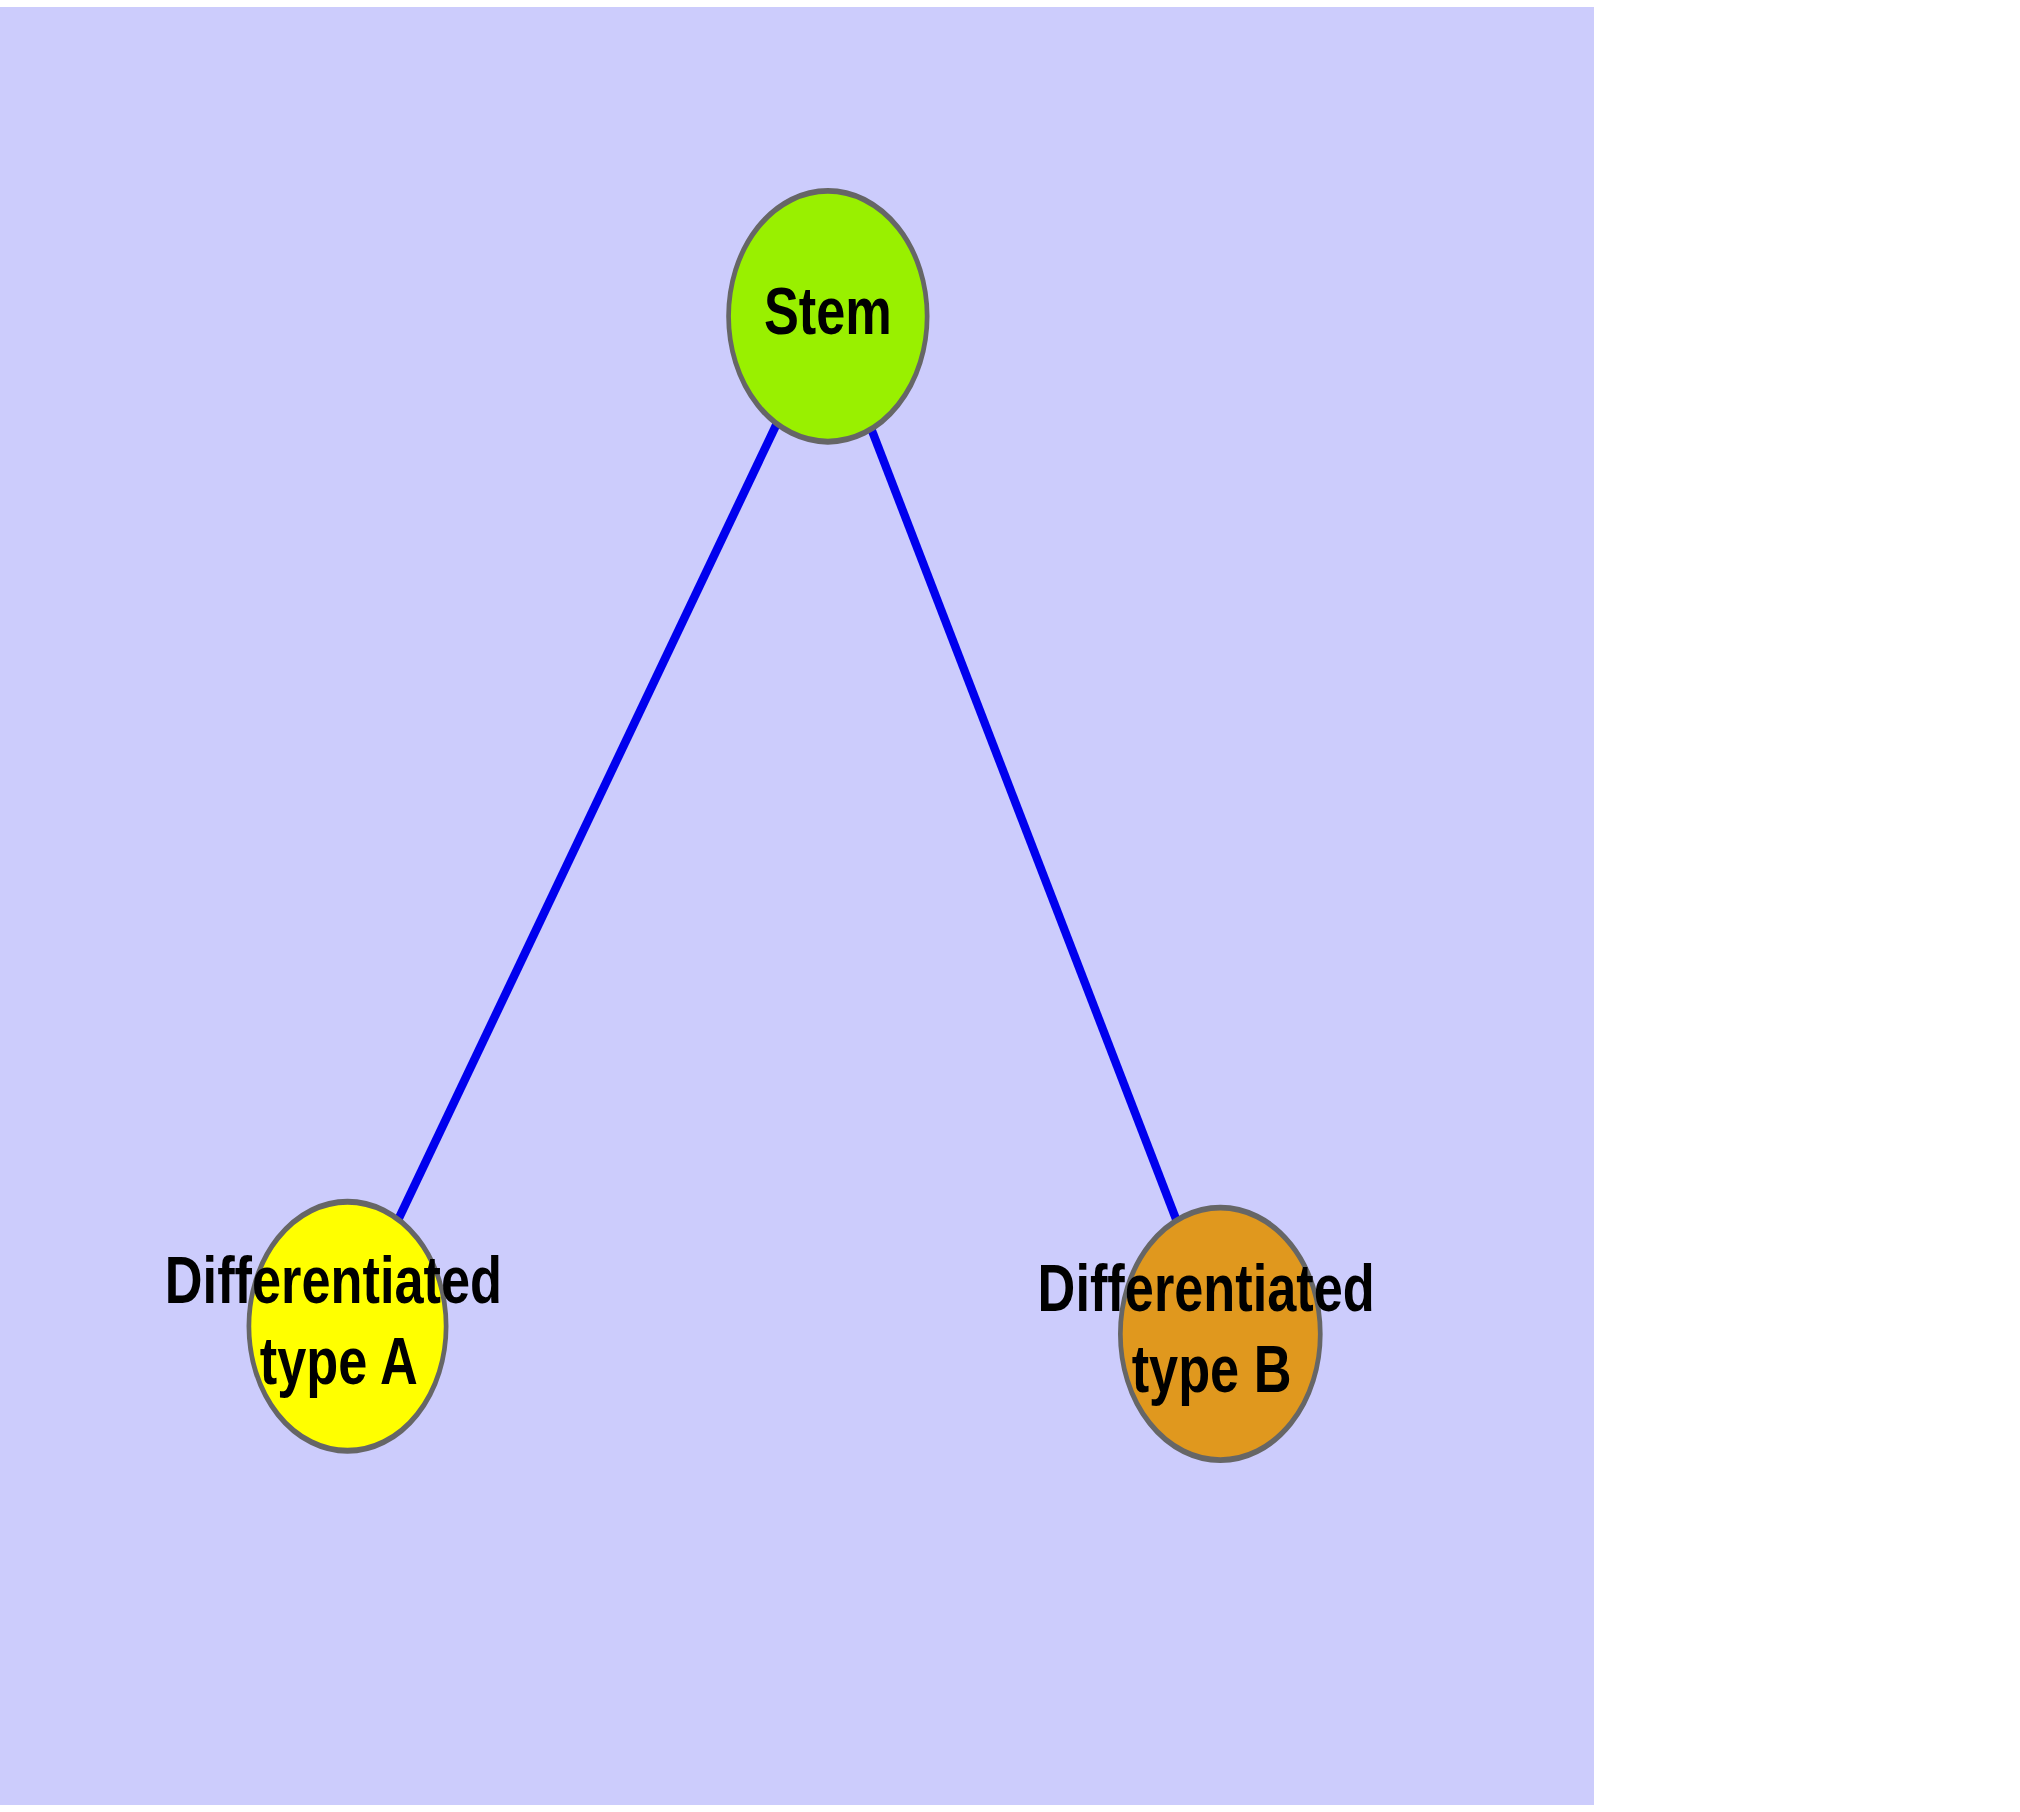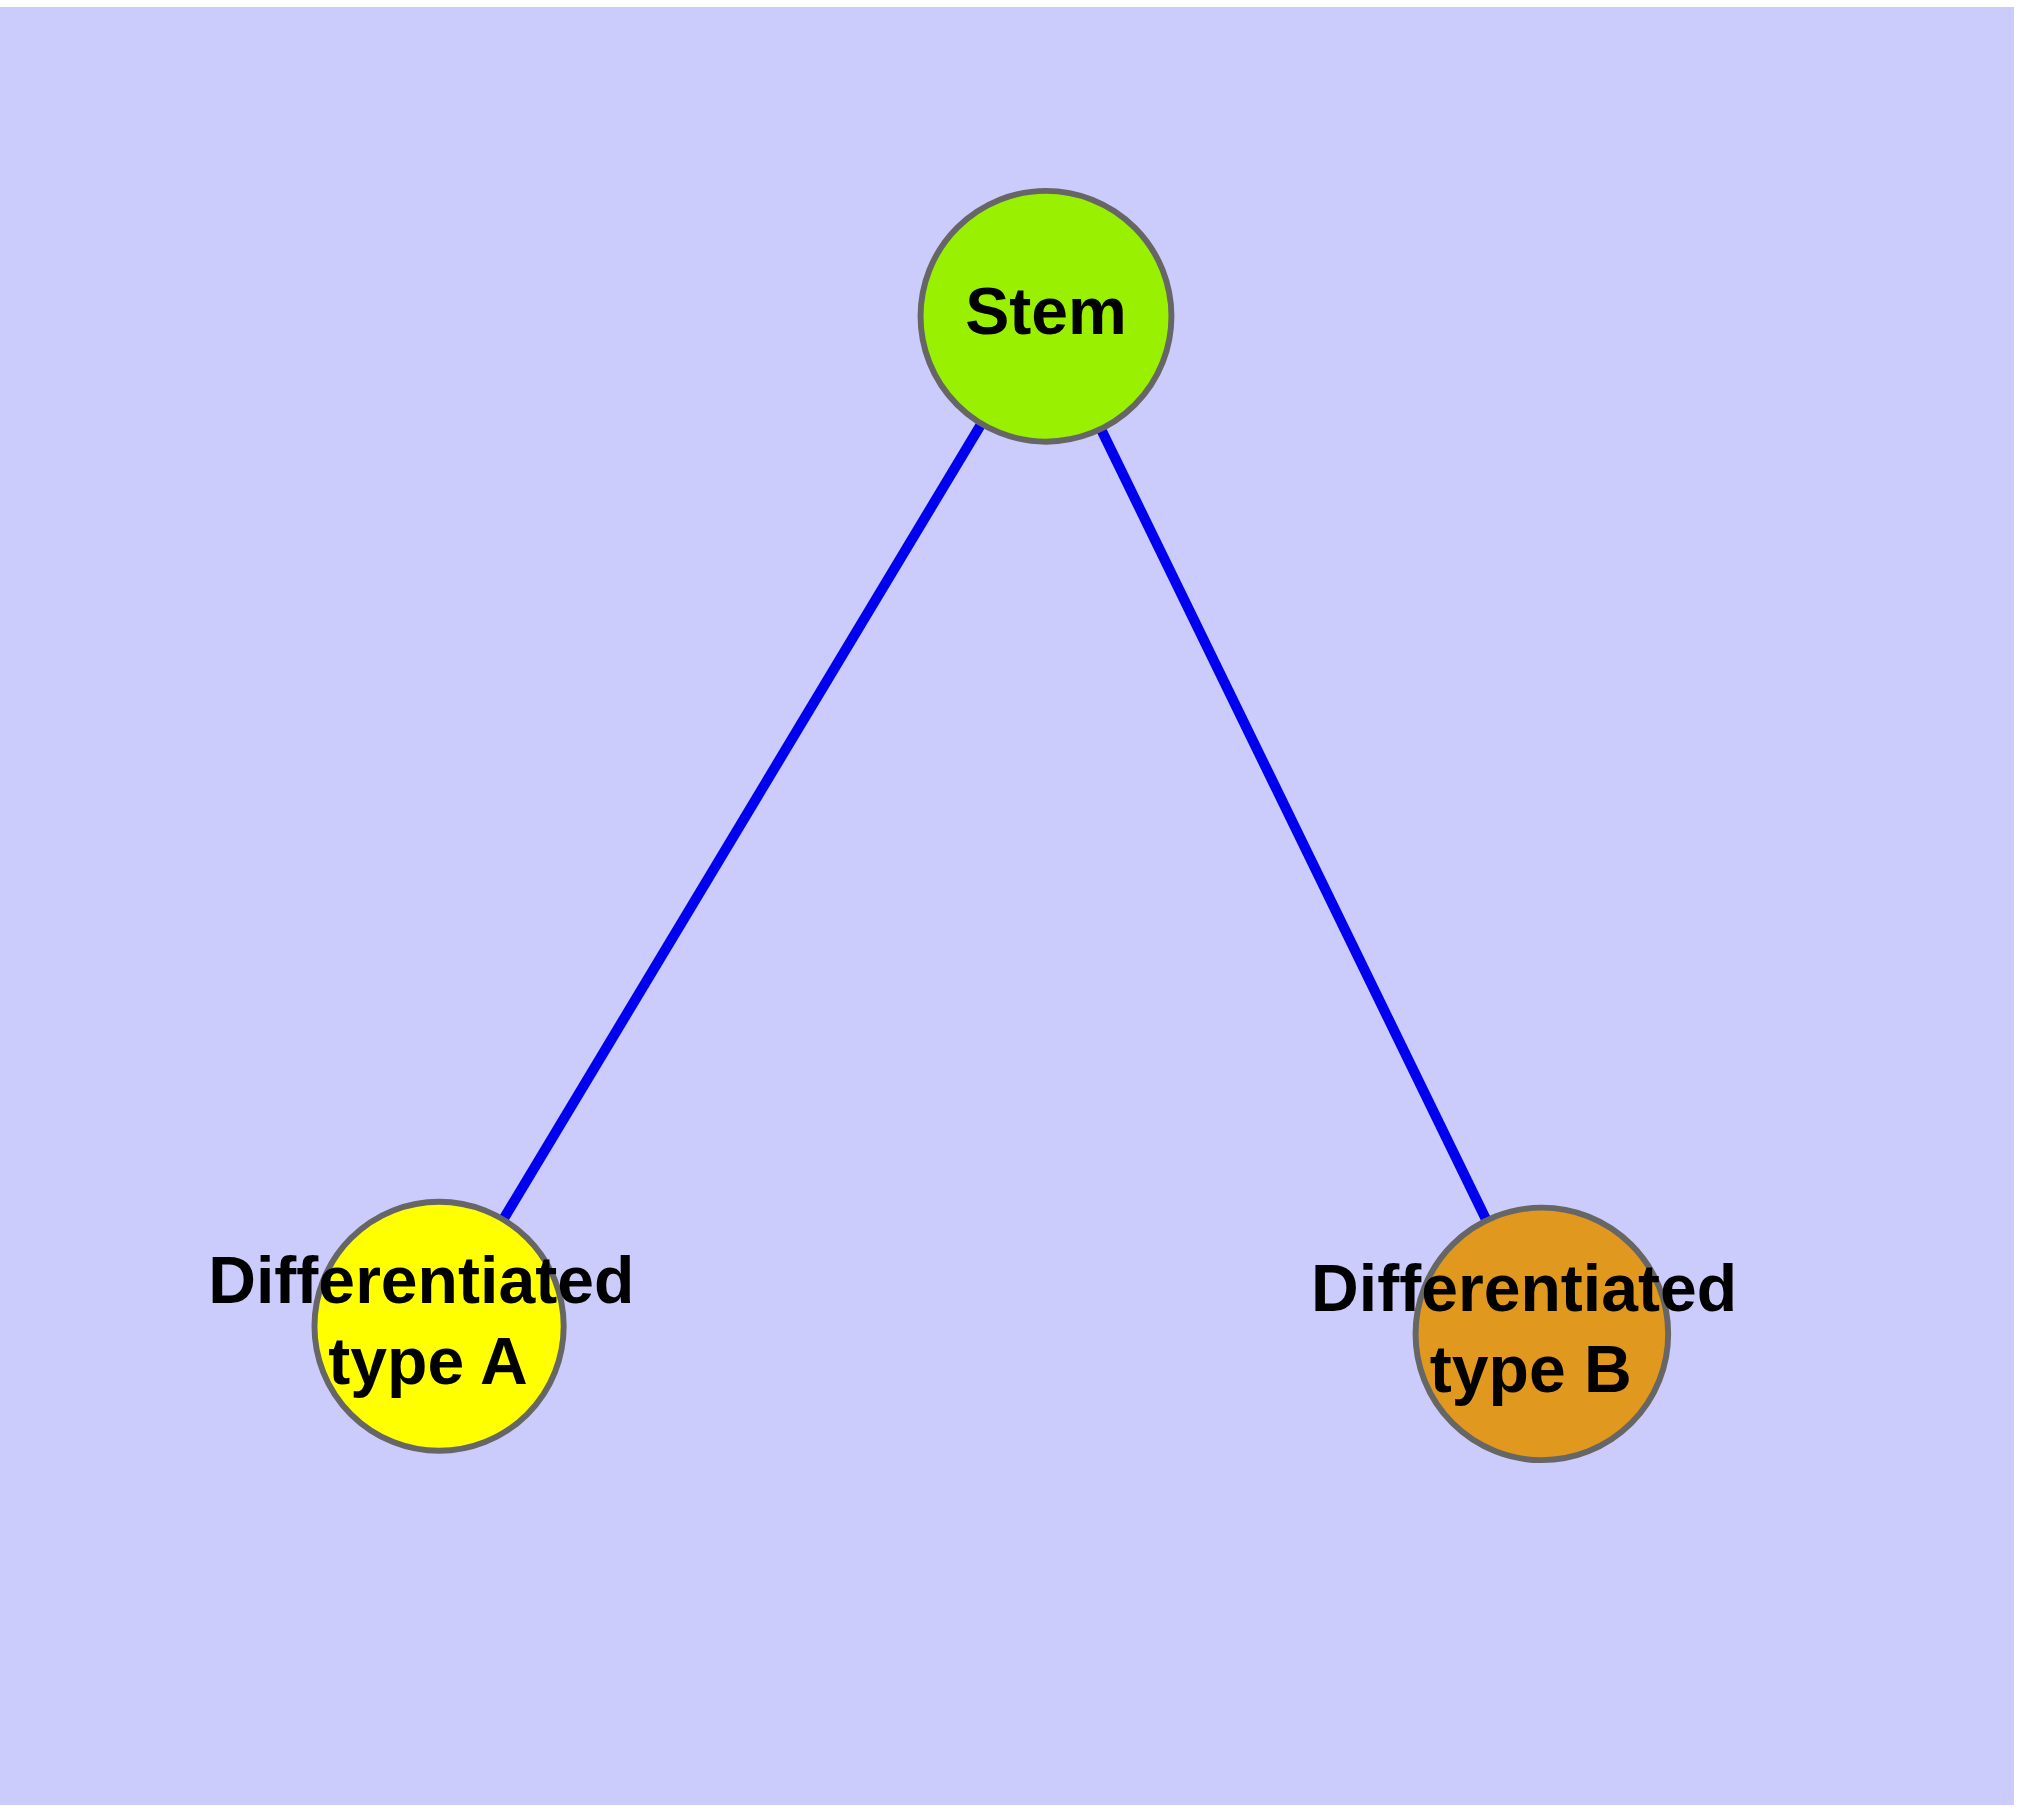--- a/index.html
+++ b/index.html
@@ -13,21 +13,21 @@
     width: 2021px;
     height: 1812px;
     background: #ffffff;
     overflow: hidden;
     font-family: "Liberation Sans", sans-serif;
   }
   #plot-area {
     position: absolute;
     left: 0px;
     top: 6.8px;
-    width: 2014px;
+    width: 1594px;
     height: 1798px;
     background: #ccccfc;
   }
   #graph-svg {
     position: absolute;
     left: 0;
     top: 0;
     width: 100%;
     height: 100%;
     display: block;

